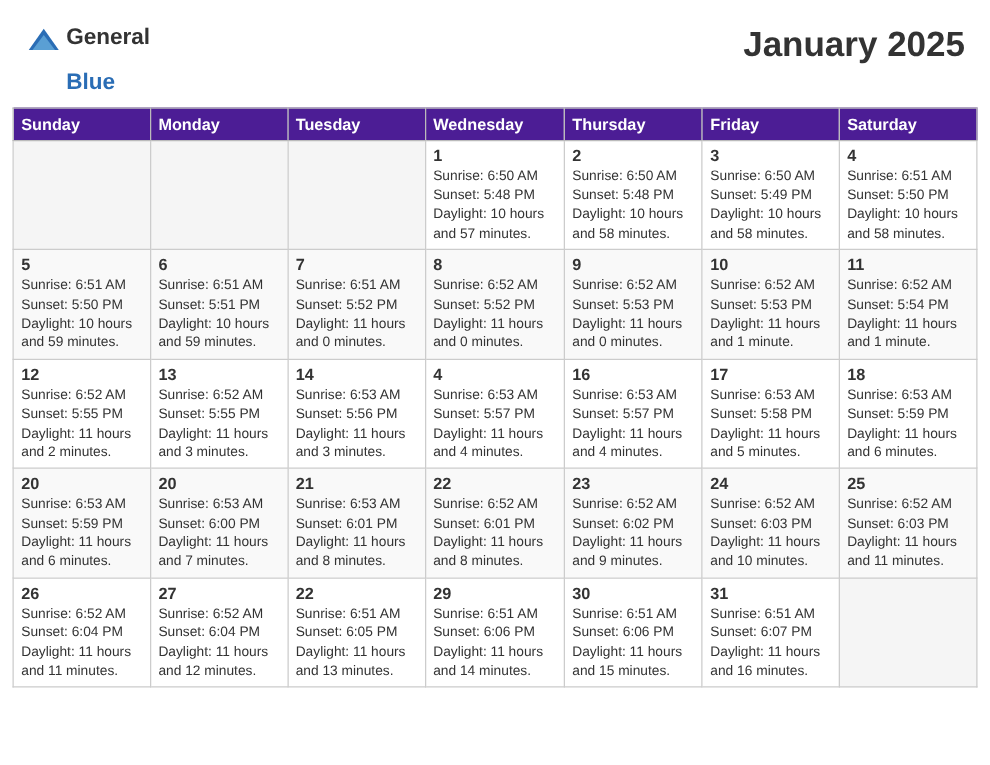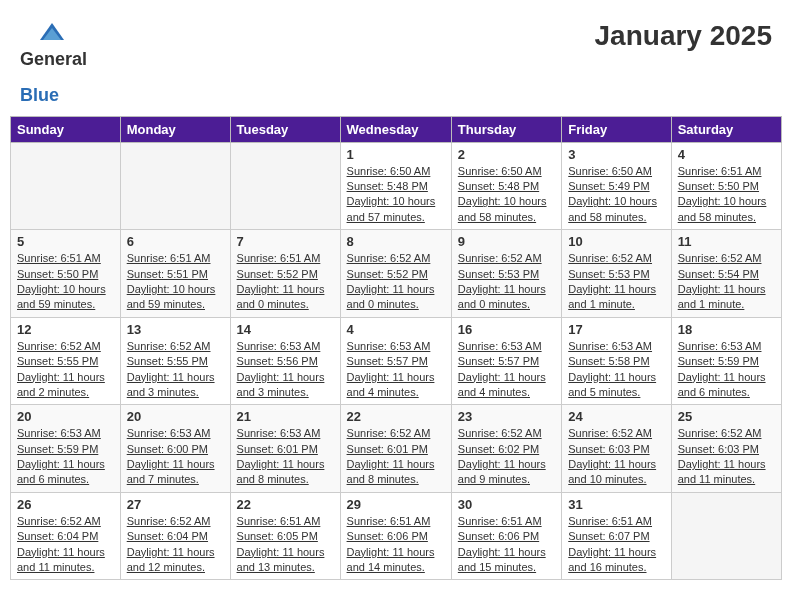--- a/index.html
+++ b/index.html
@@ -11,22 +11,21 @@
       padding: 10px;
     }
     .header {
       display: flex;
       justify-content: space-between;
       align-items: flex-start;
       padding: 10px 10px 5px 10px;
     }
     .logo {
       display: flex;
-      align-items: center;
-      flex-direction: column;
+      align-items: flex-start;
     }
     .logo-text {
       display: flex;
       flex-direction: column;
       line-height: 1.1;
     }
     .logo-general {
       font-size: 18px;
       font-weight: bold;
       color: #333;
@@ -89,21 +88,20 @@
     .day-num {
       font-weight: bold;
       font-size: 13px;
       display: block;
       margin-bottom: 2px;
     }
     .day-info {
       font-size: 11px;
       line-height: 1.4;
       color: #333;
-      text-decoration: underline;
     }
   </style>
 </head>
 <body>
 
 <div class="header">
   <div class="logo">
     <svg class="logo-icon" viewBox="0 0 30 30">
       <polygon points="15,3 27,20 3,20" fill="#2a6db5"></polygon>
       <polygon points="15,8 24,20 6,20" fill="#5a9fd4"></polygon>

